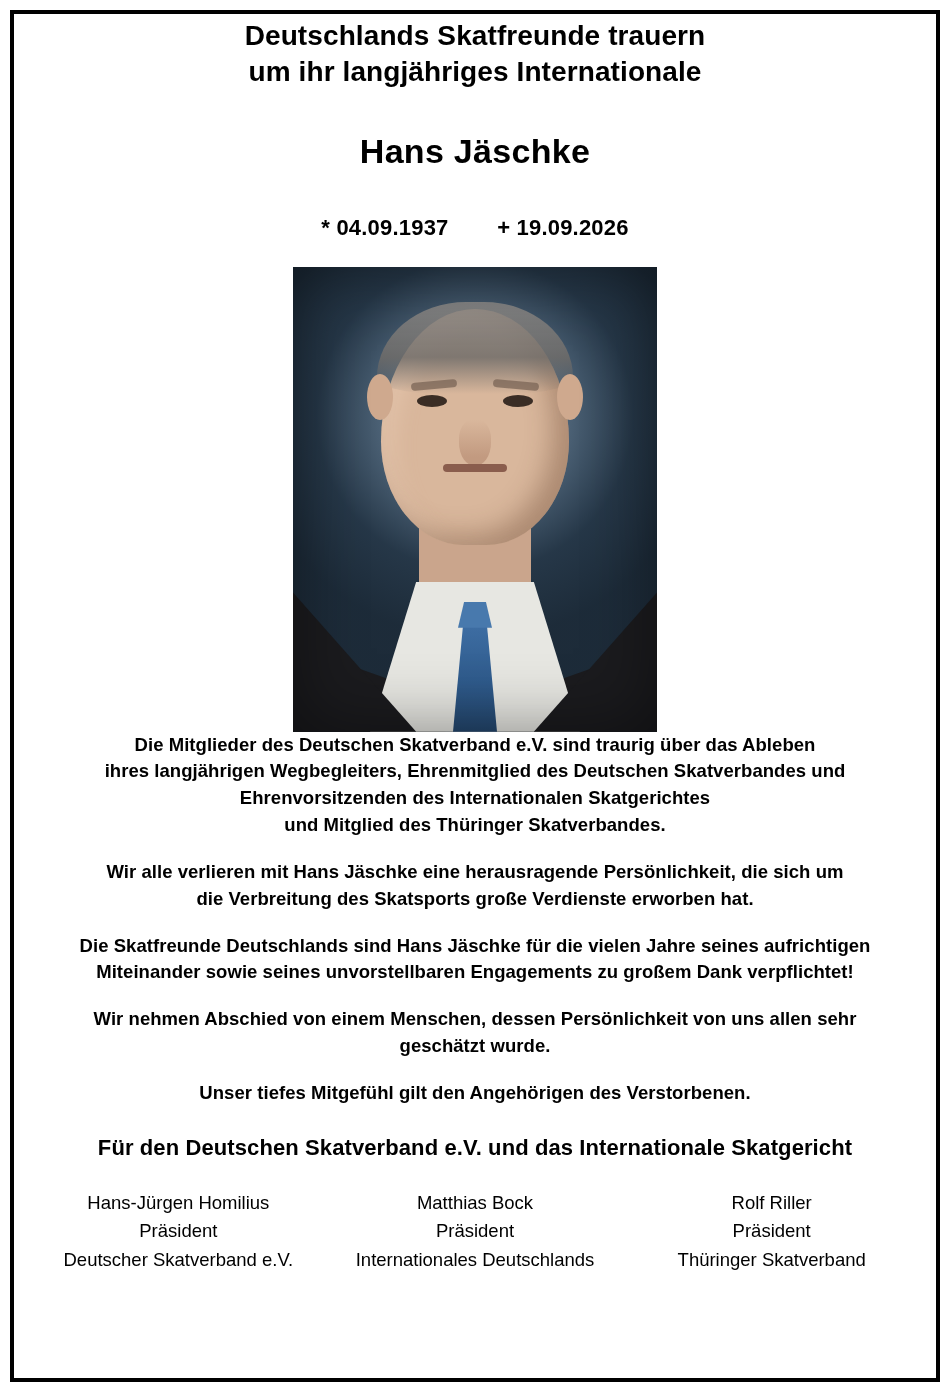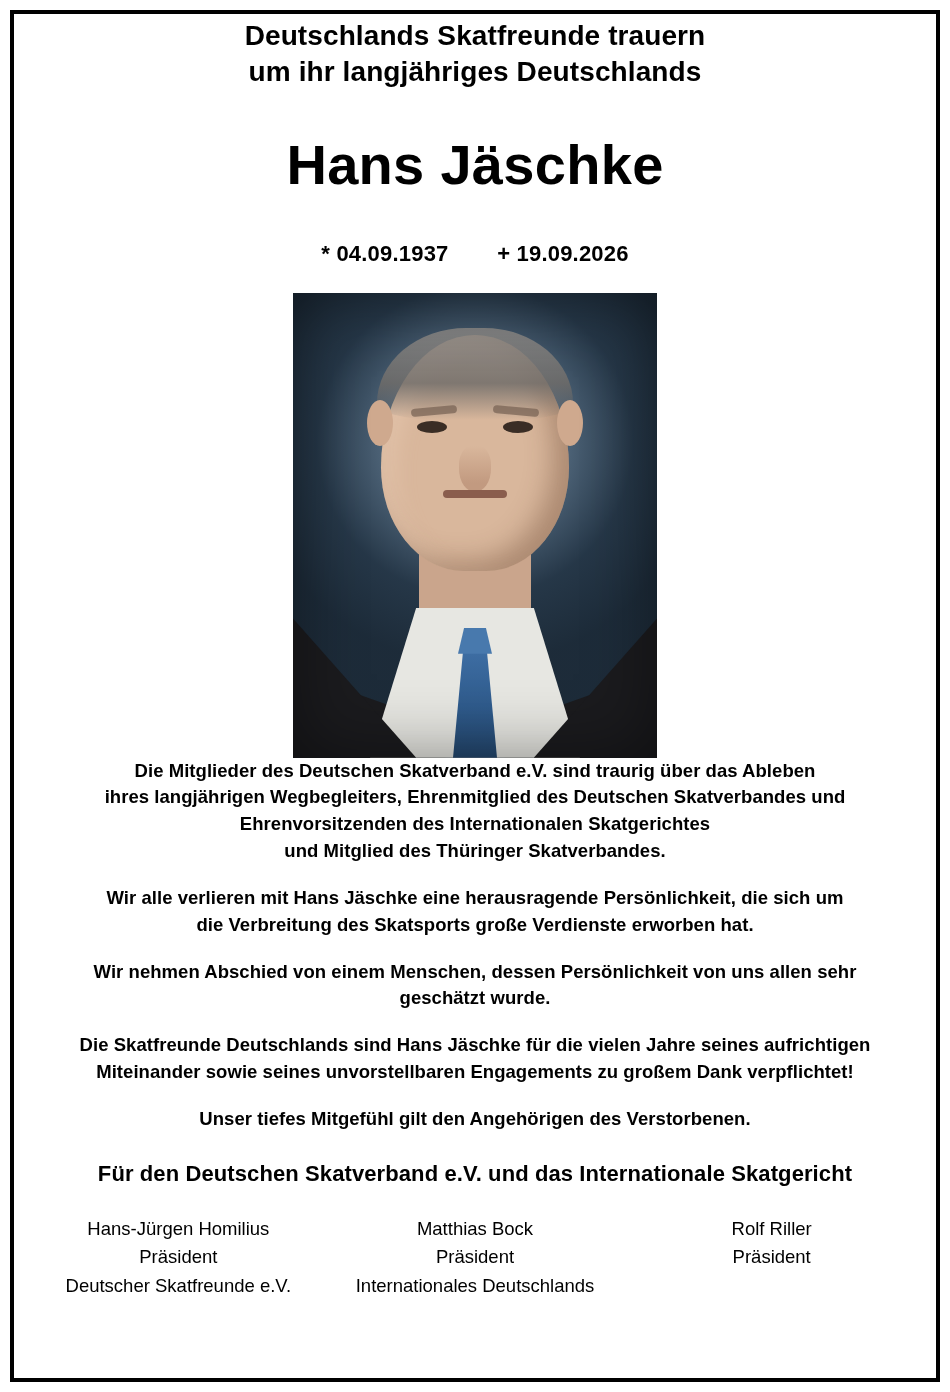--- a/index.html
+++ b/index.html
@@ -42,21 +42,21 @@
   }
   .headline {
     text-align: center;
     font-size: 28px;
     font-weight: bold;
     line-height: 1.28;
     letter-spacing: 0.1px;
   }
   .name {
     text-align: center;
-    font-size: 56px;
+    font-size: 34px;
     font-weight: bold;
     margin-top: 42px;
     letter-spacing: 0.3px;
   }
   .dates {
     text-align: center;
     font-size: 22px;
     font-weight: bold;
     margin-top: 44px;
     letter-spacing: 0.2px;
@@ -271,21 +271,21 @@
 </head>
 <body>
 
 <div class="page">
   <div class="frame"></div>
 
   <div class="content">
 
     <div class="headline">
       <div>Deutschlands Skatfreunde trauern</div>
-      <div>um ihr langjähriges Deutschlands</div>
+      <div>um ihr langjähriges Internationale</div>
     </div>
 
     <div class="name">Hans Jäschke</div>
 
     <div class="dates">
       <span>* 04.09.1937</span>
       <span class="gap"></span>
       <span>+ 19.09.2026</span>
     </div>
 
@@ -308,38 +308,39 @@
       <div class="eye-l"></div>
       <div class="eye-r"></div>
       <div class="nose"></div>
       <div class="mouth"></div>
       <div class="vignette"></div>
     </div>
 
     <div class="body-text">
       <p class="para">Die Mitglieder des Deutschen Skatverband e.V. sind traurig über das Ableben<br>ihres langjährigen Wegbegleiters, Ehrenmitglied des Deutschen Skatverbandes und<br>Ehrenvorsitzenden des Internationalen Skatgerichtes<br>und Mitglied des Thüringer Skatverbandes.</p>
       <p class="para">Wir alle verlieren mit Hans Jäschke eine herausragende Persönlichkeit, die sich um<br>die Verbreitung des Skatsports große Verdienste erworben hat.</p>
+      <p class="para">Die Skatfreunde Deutschlands sind Hans Jäschke für die vielen Jahre seines aufrichtigen<br>Miteinander sowie seines unvorstellbaren Engagements zu großem Dank verpflichtet!</p>
       <p class="para">Wir nehmen Abschied von einem Menschen, dessen Persönlichkeit von uns allen sehr<br>geschätzt wurde.</p>
-      <p class="para">Die Skatfreunde Deutschlands sind Hans Jäschke für die vielen Jahre seines aufrichtigen<br>Miteinander sowie seines unvorstellbaren Engagements zu großem Dank verpflichtet!</p>
       <p class="para tight">Unser tiefes Mitgefühl gilt den Angehörigen des Verstorbenen.</p>
     </div>
 
     <div class="closing">Für den Deutschen Skatverband e.V. und das Internationale Skatgericht</div>
 
     <div class="signers">
       <div class="signer">
         <div>Hans-Jürgen Homilius</div>
         <div>Präsident</div>
-        <div>Deutscher Skatfreunde e.V.</div>
+        <div>Deutscher Skatverband e.V.</div>
       </div>
       <div class="signer">
         <div>Matthias Bock</div>
         <div>Präsident</div>
         <div>Internationales Deutschlands</div>
       </div>
       <div class="signer">
         <div>Rolf Riller</div>
         <div>Präsident</div>
+        <div>Thüringer Skatverband</div>
       </div>
     </div>
 
   </div>
 </div>
 
 </body></html>

